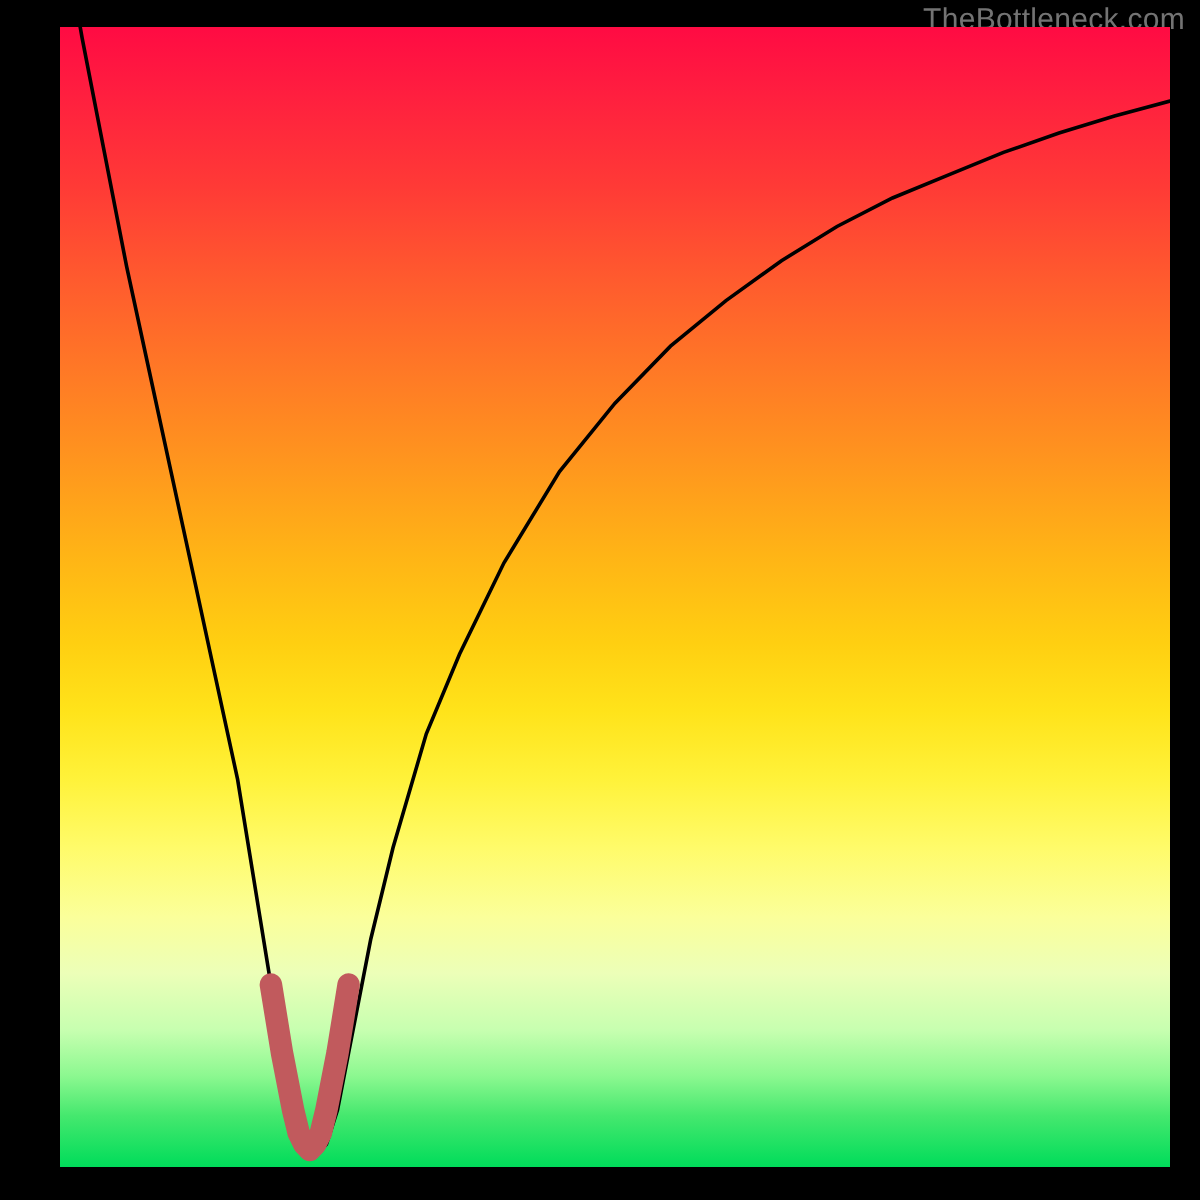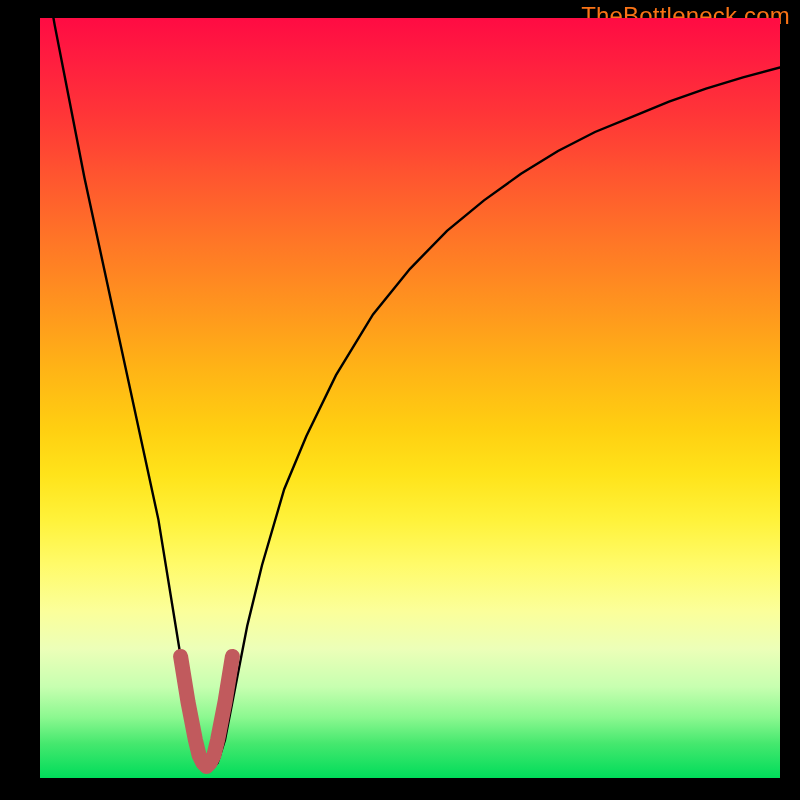--- a/index.html
+++ b/index.html
@@ -52,22 +52,22 @@
     position: absolute;
     inset: 0;
     width: 100%;
     height: 100%;
     display: block;
   }
   .watermark {
     position: absolute;
     top: 2px;
     right: 10px;
-    color: #f97316;
-    font-size: 24px;
+    color: #737373;
+    font-size: 20px;
     letter-spacing: 0.2px;
     user-select: none;
   }
 </style>
 </head>
 <body>
 
 <div class="stage">
 
   <div class="watermark">TheBottleneck.com</div>

